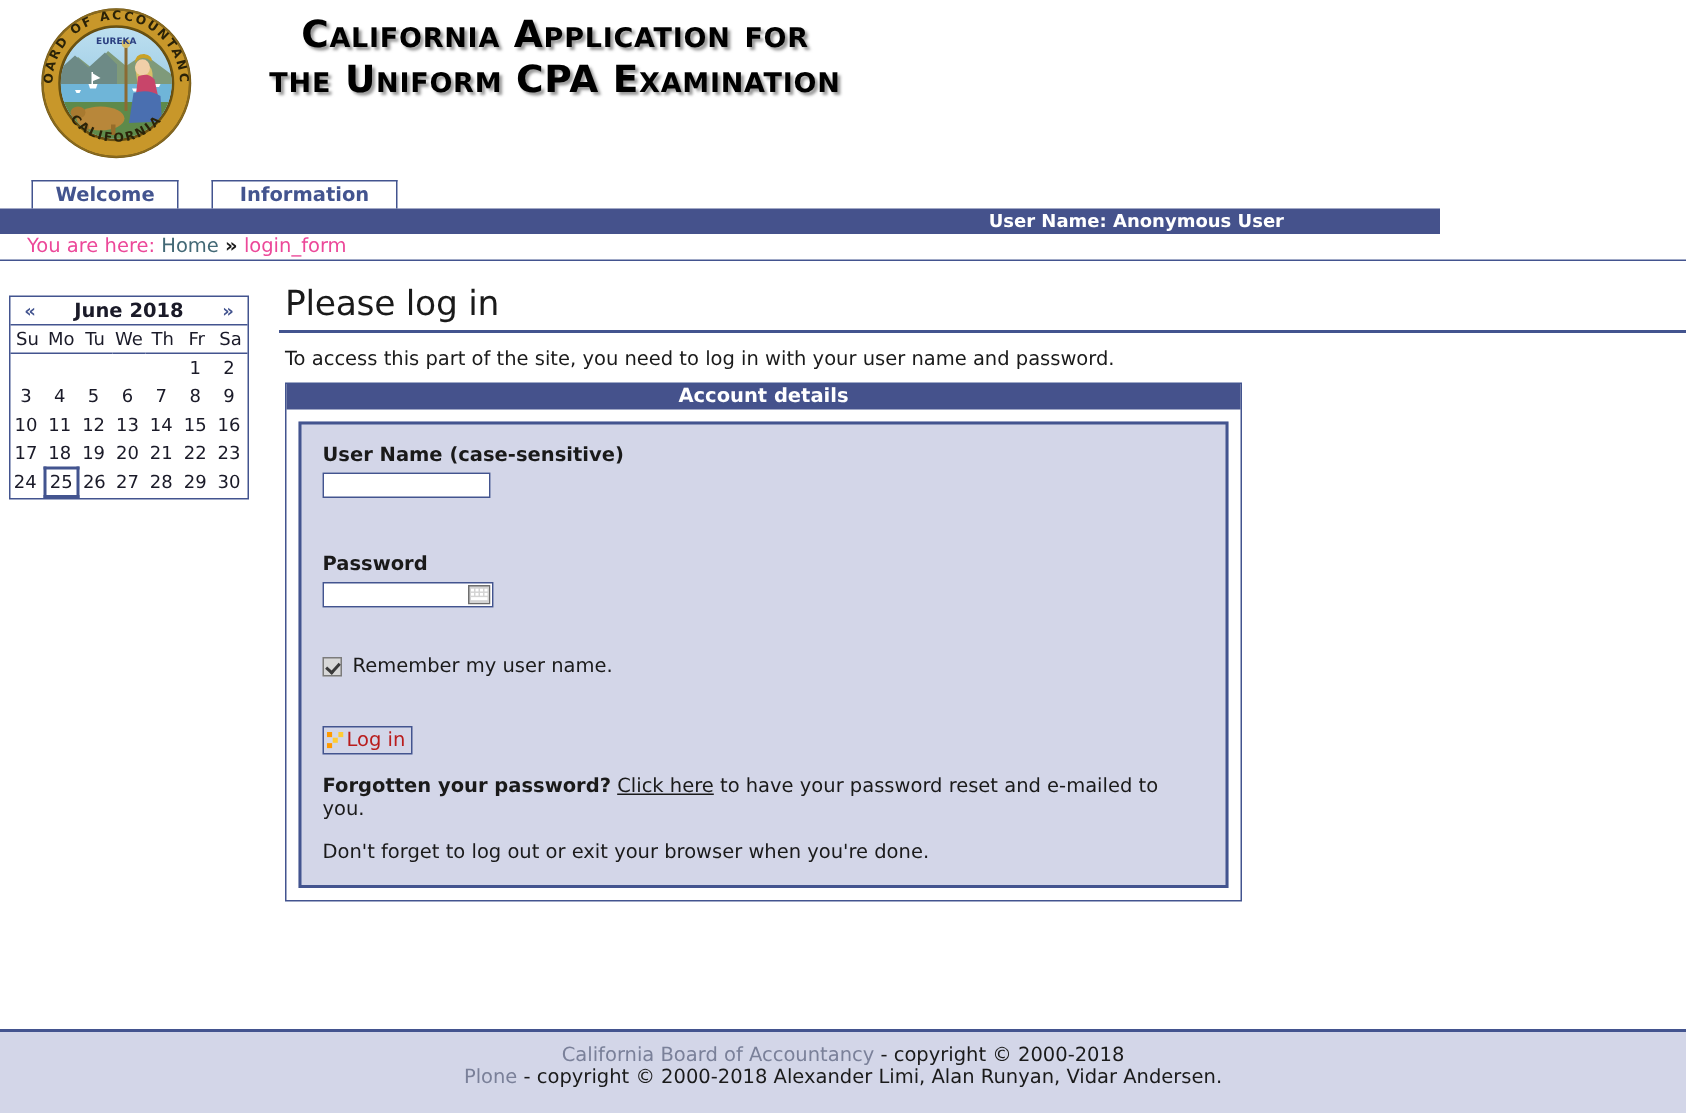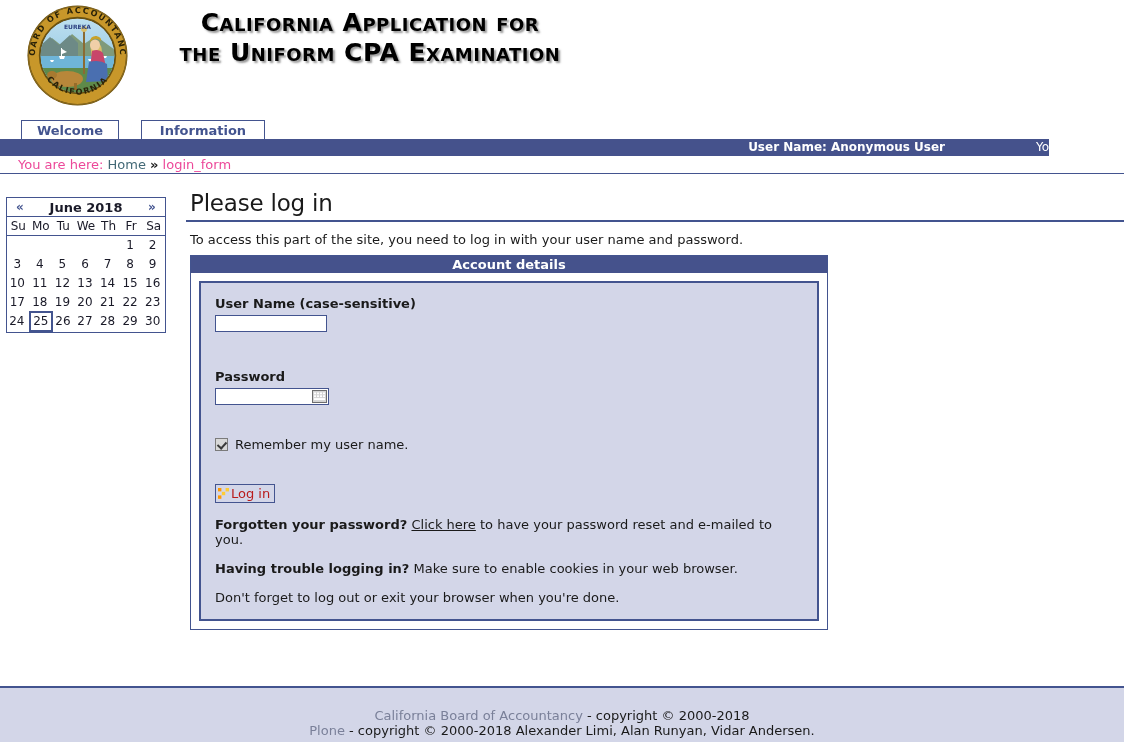--- a/index.html
+++ b/index.html
@@ -70,21 +70,21 @@
     box-sizing: border-box;
     cursor: pointer;
   }
   #tab-welcome { left: 21px; width: 98px; }
   #tab-information { left: 141px; width: 124px; }
 
   
   #user-bar {
     position: absolute;
     left: 0; top: 139px;
-    width: 1049px;
+    width: 960px;
     height: 17px;
     background: #45528c;
     color: #ffffff;
     font-size: 12px;
     font-weight: bold;
     line-height: 17px;
     white-space: nowrap;
     overflow: hidden;
   }
   #user-name-label {
@@ -315,21 +315,21 @@
     position: absolute;
     left: 0; top: 686px;
     width: 1124px;
     height: 56px;
     background: #d3d6e8;
     border-top: 2px solid #43548f;
     box-sizing: border-box;
     text-align: center;
     font-size: 13px;
     color: #1a1a1a;
-    padding-top: 20px;
+    padding-top: 8px;
   }
   #footer a {
     color: #7a8099;
     text-decoration: none;
     cursor: pointer;
   }
   #footer .fline { line-height: 15px; }
 </style>
 </head>
 <body>
@@ -544,23 +544,20 @@
           <rect x="7.6" y="0" width="3.4" height="3.4" fill="#ffcc33"></rect>
         </svg>
         <span>Log in</span>
       </div>
 
       <div class="help-line">
         <b>Forgotten your password?</b>
         <span class="help-link">Click here</span><span> to have your password reset and e-mailed to you.</span>
       </div>
 
-      <div class="help-line">
-        <b>Having trouble logging in?</b><span> Make sure to enable cookies in your web browser.</span>
-      </div>
 
       <div class="help-line">Don't forget to log out or exit your browser when you're done.</div>
     </div>
   </div>
 </div>
 
 <div id="footer">
   <div class="fline">
     <a>California Board of Accountancy</a><span> - copyright © 2000-2018</span>
   </div>

